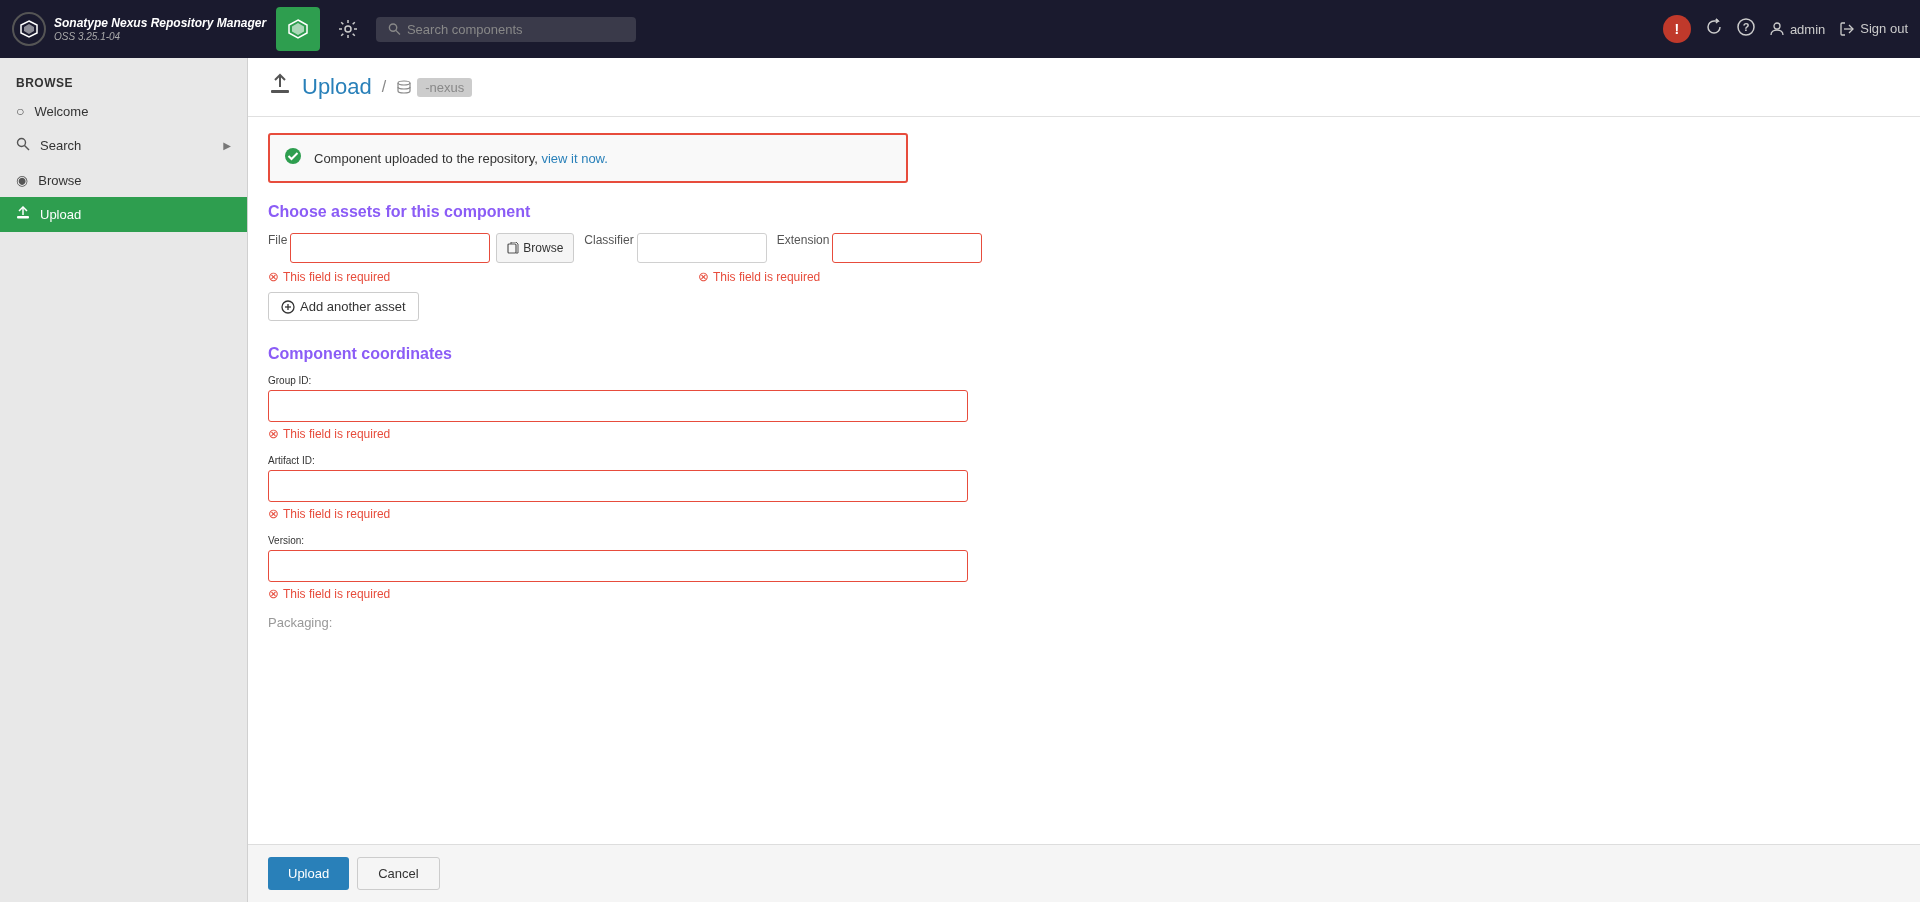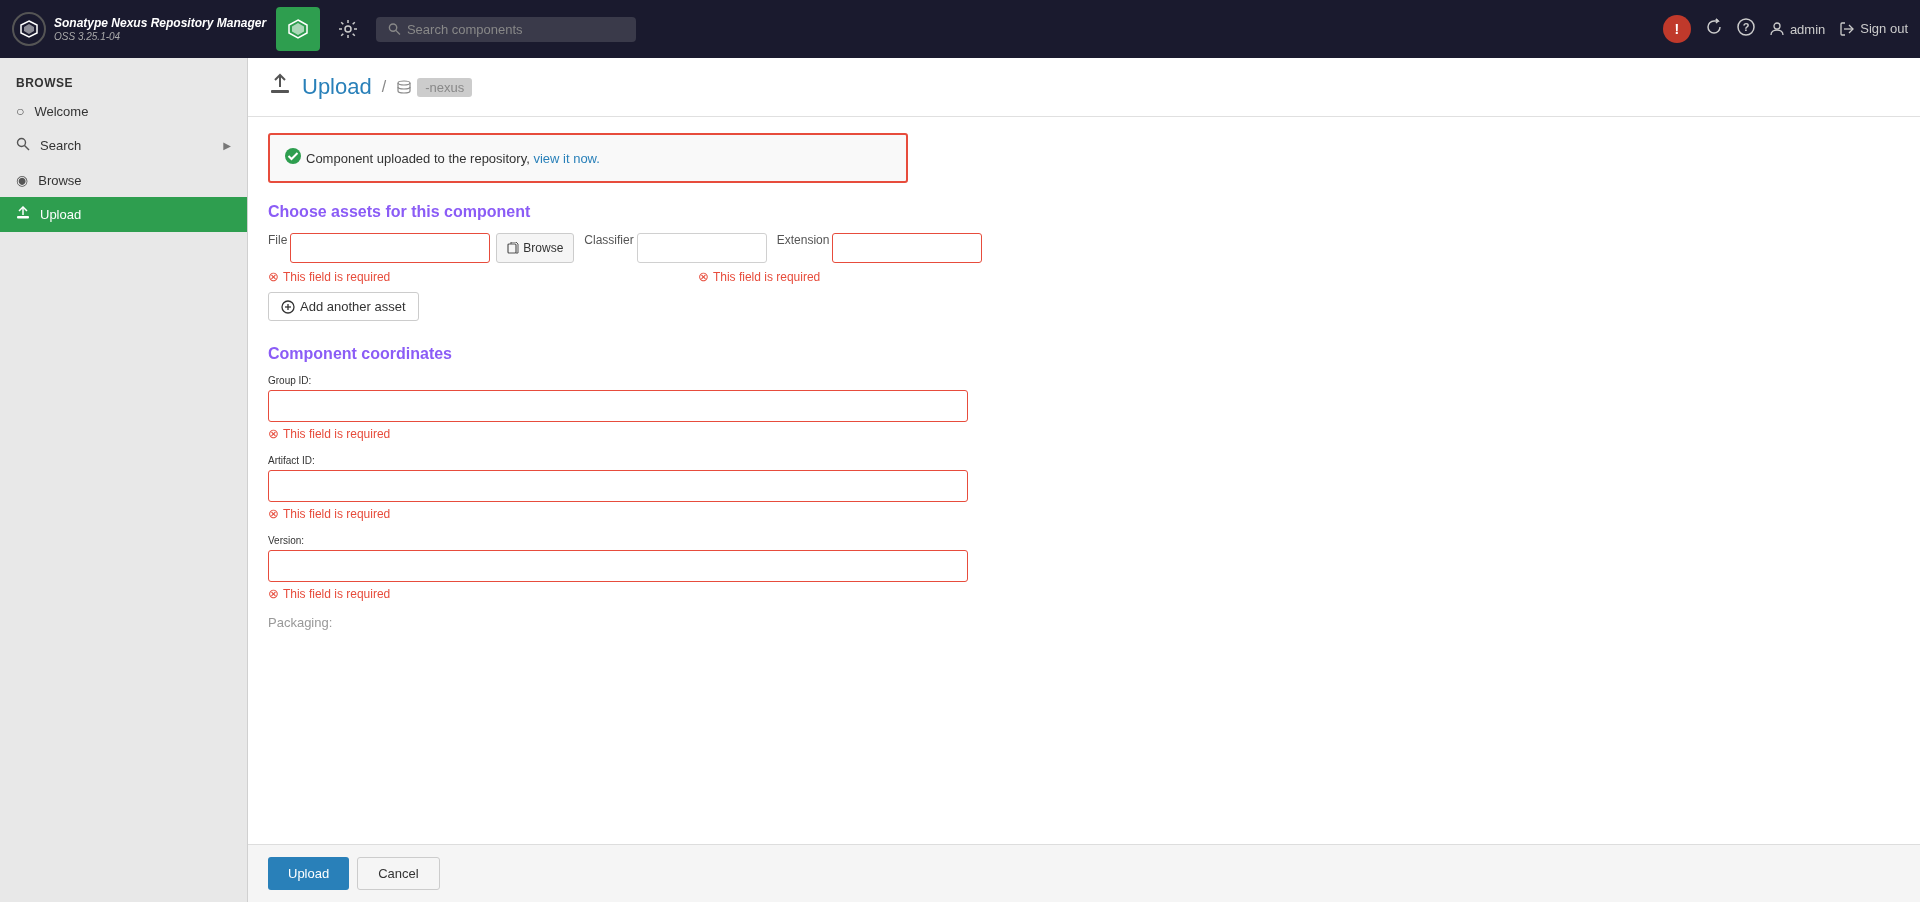--- a/index.html
+++ b/index.html
@@ -176,21 +176,21 @@
     }
 
     
     .success-banner {
       border: 2px solid #e74c3c;
       background: #f9f9f9;
       border-radius: 3px;
       padding: 12px 14px;
       display: flex;
       align-items: center;
-      gap: 4px;
+      gap: 12px;
       margin-bottom: 20px;
       max-width: 640px;
     }
     .success-check {
       color: #2e9e4f;
       font-size: 16px;
     }
     .success-text { font-size: 13px; color: #333; }
     .success-link { color: #2980b9; cursor: pointer; text-decoration: none; }
 

